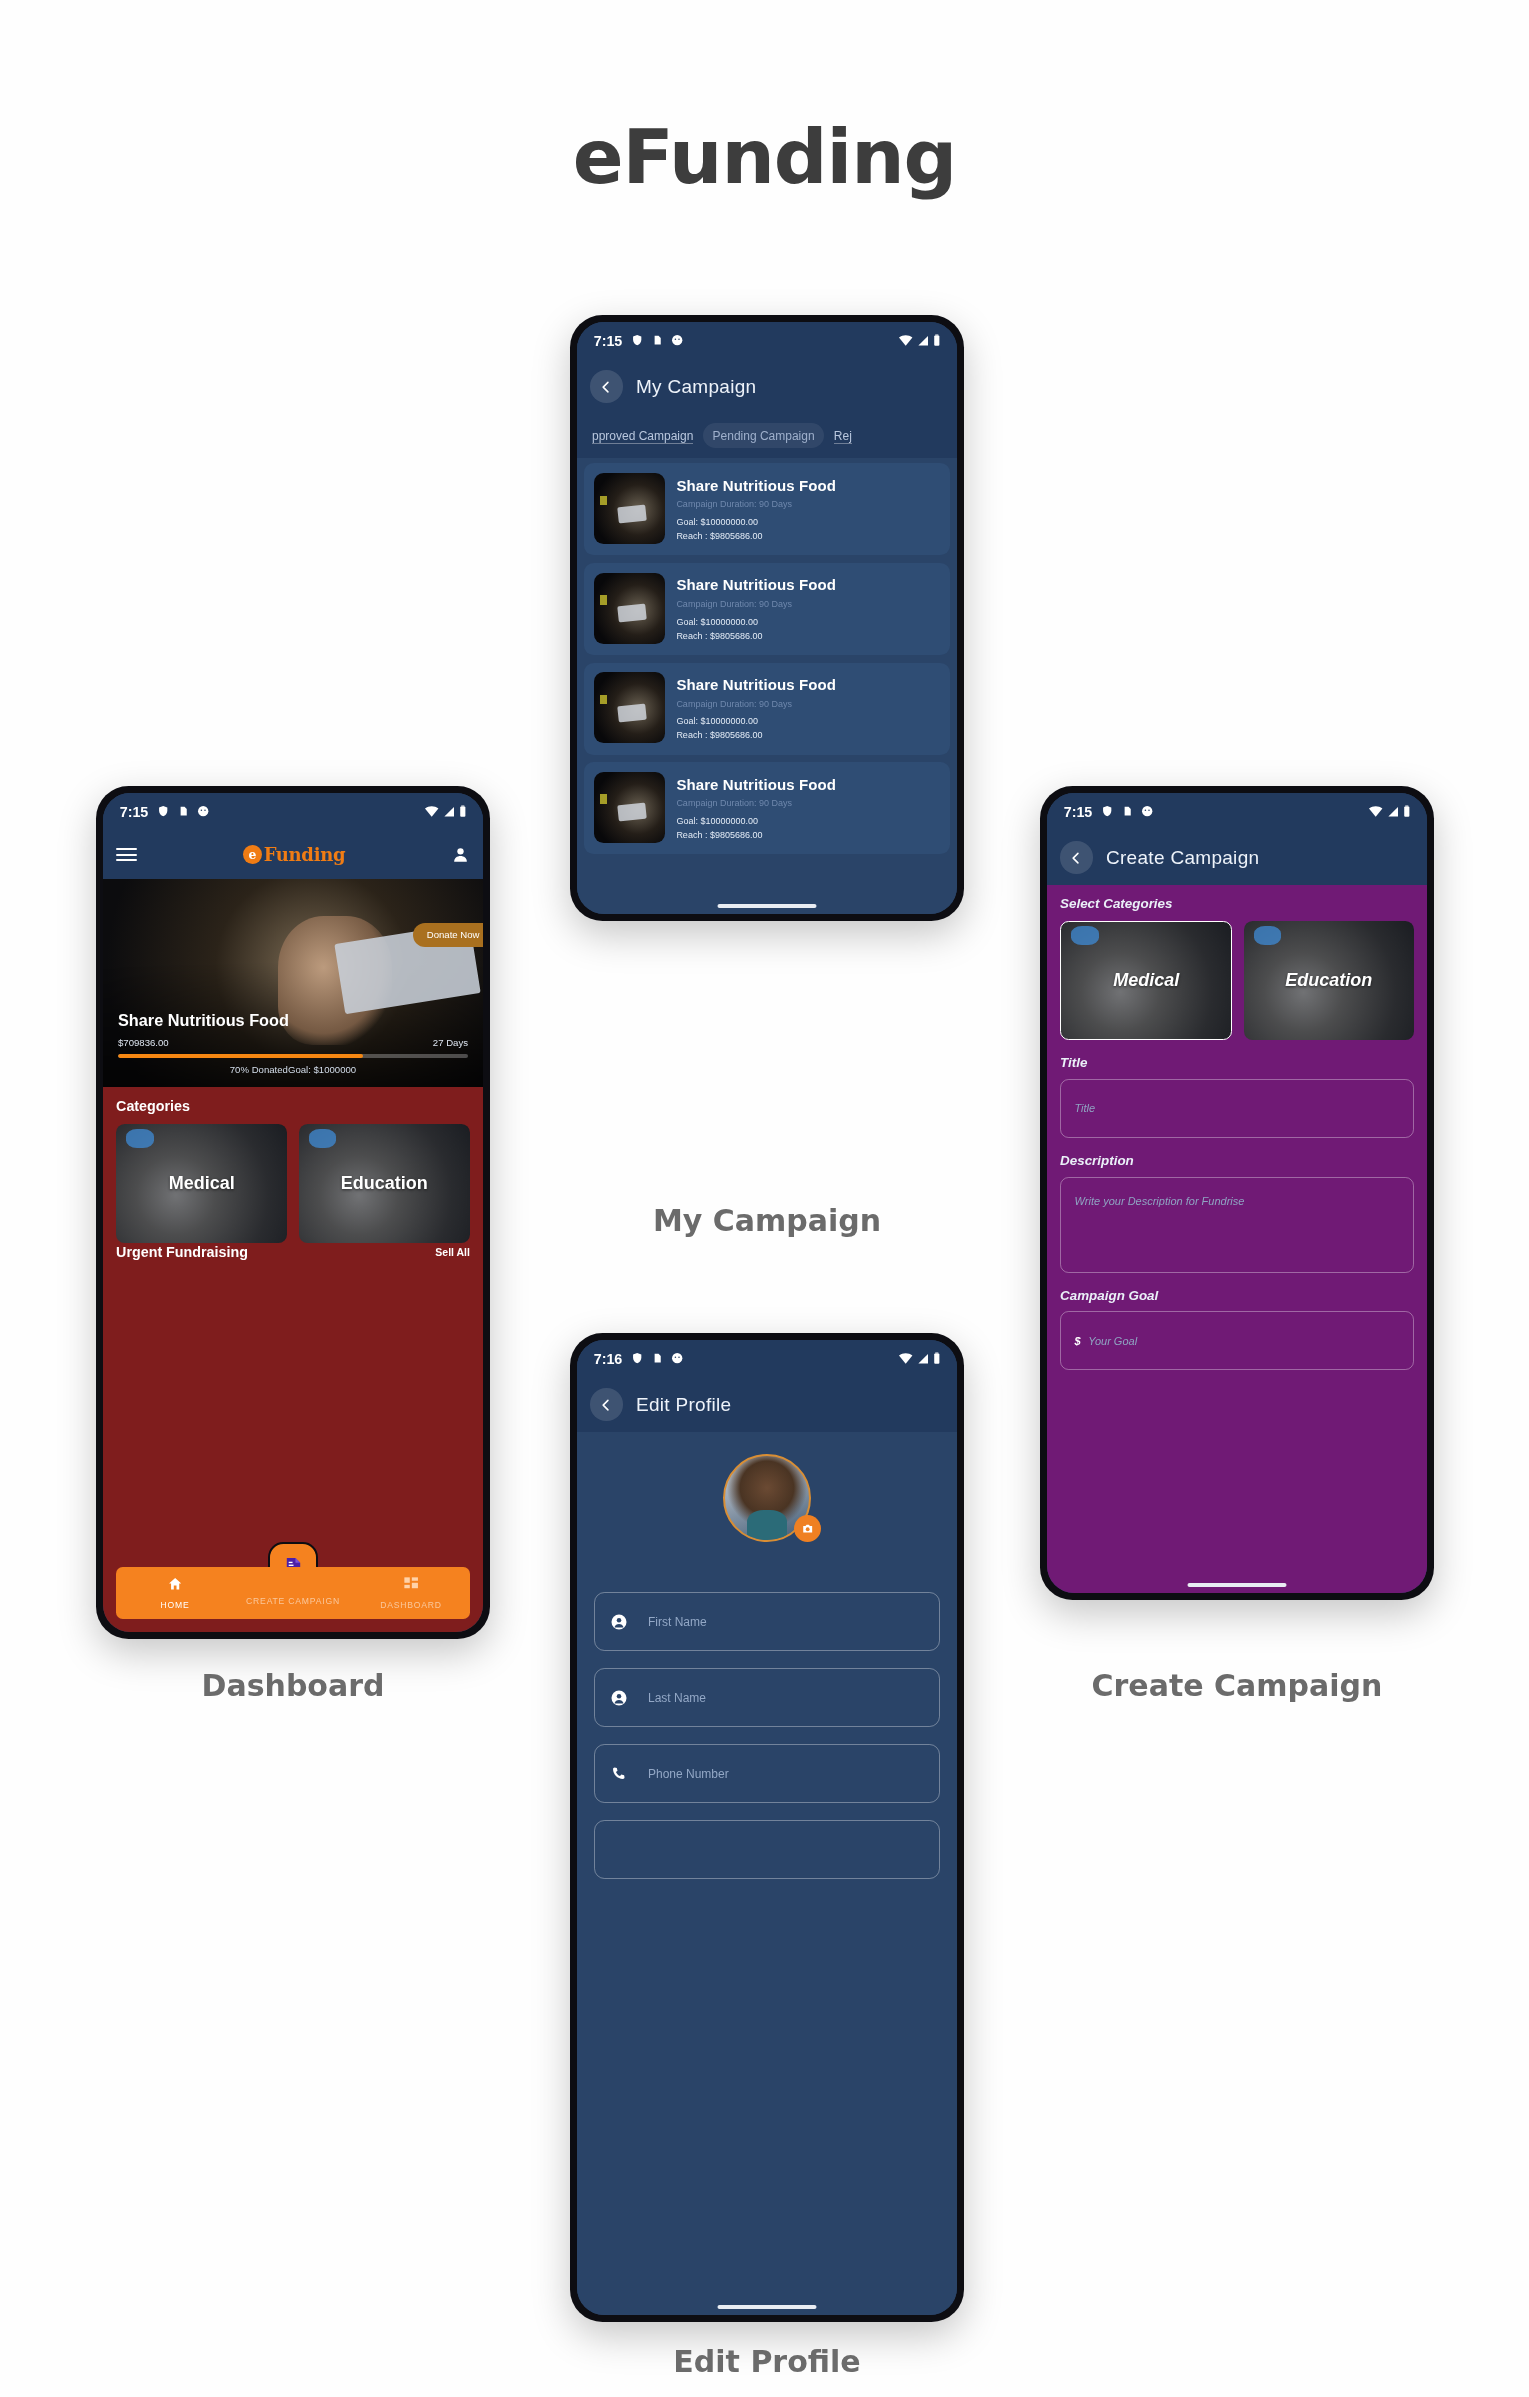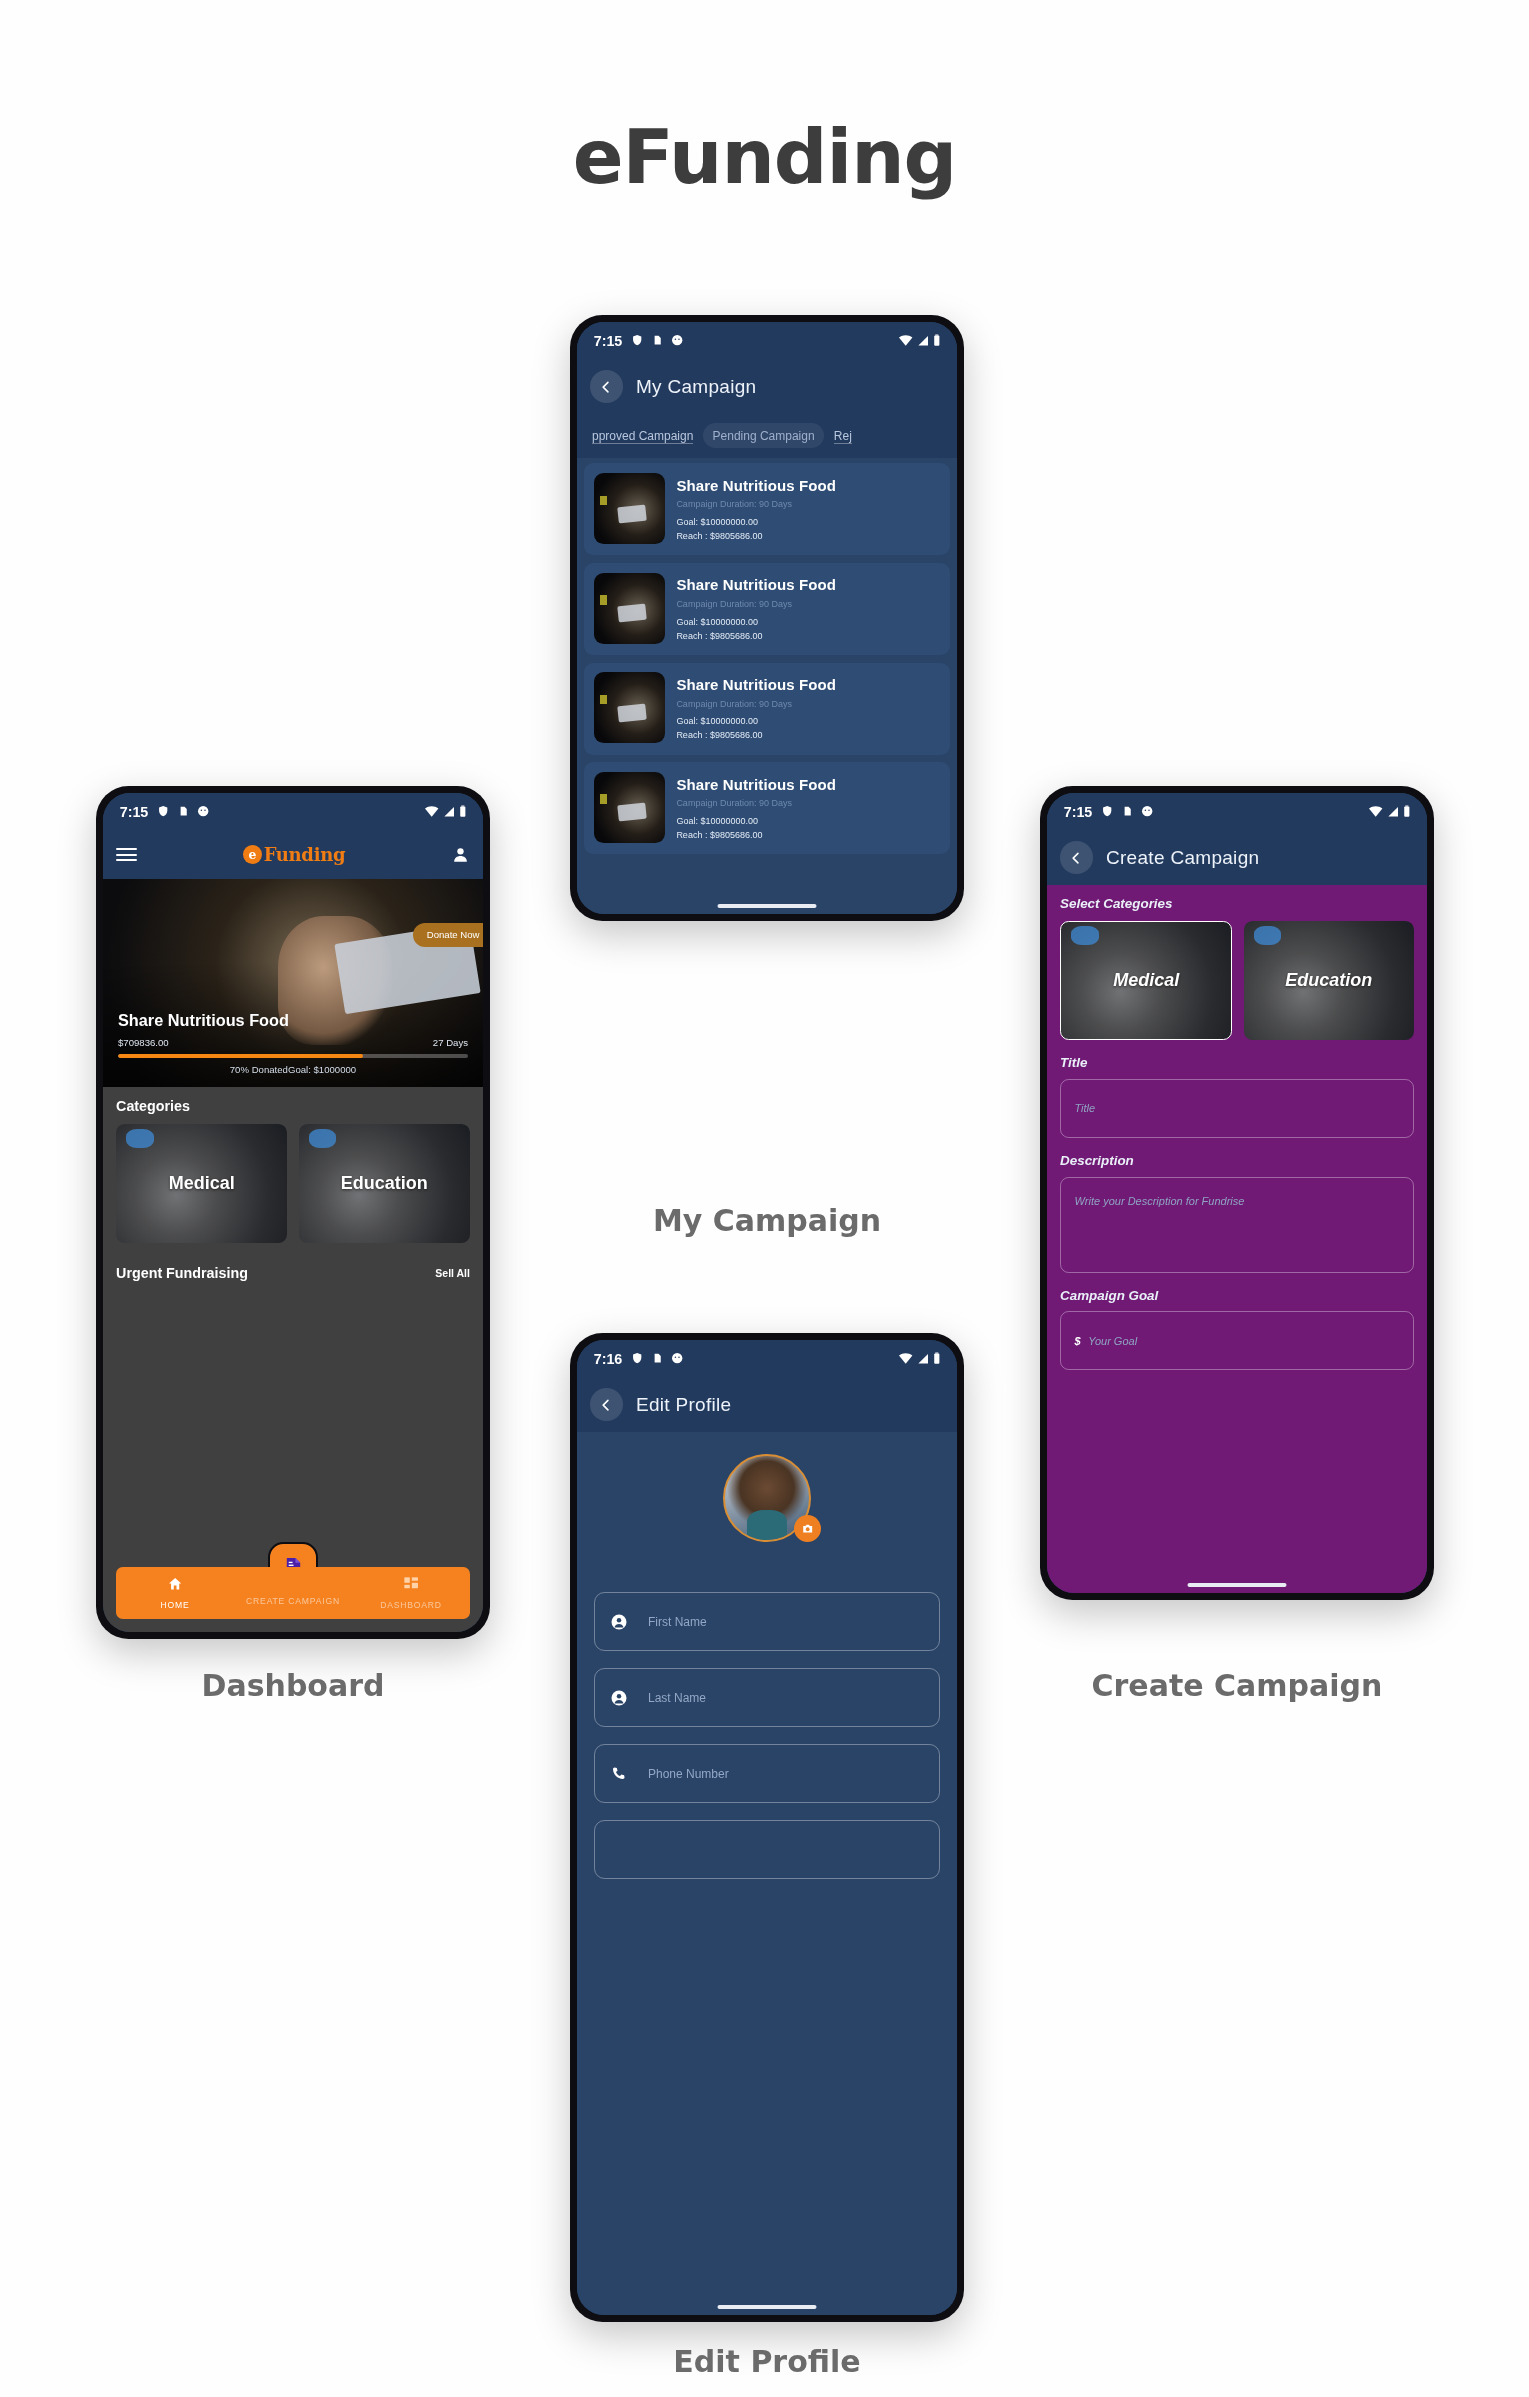--- a/index.html
+++ b/index.html
@@ -165,40 +165,40 @@
     border-radius:15.3px 0 0 15.3px;
     white-space:nowrap;
   }
   .hero-bottom { position:absolute; left:0; right:0; bottom:11.5px; padding: 0 15.3px; }
   .hero-title { color:#fff; font-size:16.3px; font-weight:700; }
   .hero-row { display:flex; justify-content:space-between; color:#dde5f0; font-size:9.6px; margin-top:6.7px; }
   .progress { height:3.8px; background: rgba(255,255,255,.28); border-radius:2.9px; margin-top:5.7px; overflow:hidden; }
   .progress-fill { height:100%; width:70%; background:#f68712; border-radius:2.9px; }
   .hero-row2 { display:flex; justify-content:center; color:#d4deeb; font-size:9.6px; margin-top:6.7px; }
 
-  .dash-body { flex:1; background:#404040; padding: 11.5px 13.4px 0; position:relative; overflow:hidden; }
+  .dash-body { flex:1; background:#7f1d1d; padding: 11.5px 13.4px 0; position:relative; overflow:hidden; }
   .sec-title { color:#fff; font-size:14.3px; font-weight:700; }
   .cat-grid { display:flex; gap:11.5px; margin-top:9.6px; }
   .cat-card {
     flex:1; height:119px; border-radius:8.6px; overflow:hidden; position:relative;
     background:
       linear-gradient(rgba(10,16,28,.5), rgba(10,16,28,.5)),
       radial-gradient(circle at 35% 60%, #d8d4cd 0%, #8f8a80 30%, #4a4742 70%, #2b2a28 100%);
   }
   .cat-card::after {
     content:""; position:absolute; left:6%; top:4%; width:16%; height:16%;
     background:#3f8bd6; border-radius:40%; opacity:.75;
   }
   .cat-card.selected { border:1.9px solid #ffffff; }
   .cat-label {
     position:absolute; left:0; right:0; top:50%; transform:translateY(-50%);
     text-align:center; color:#fff; font-size:18px; font-weight:700;
     text-shadow: 0 1px 2.9px rgba(0,0,0,.6);
   }
-  .urgent-row { display:flex; justify-content:space-between; align-items:center; margin-top:22px;gap:16px; }
+  .urgent-row { display:flex; justify-content:space-between; align-items:center; margin-top:1px;gap:16px; }
   .sell-all { color:#fff; font-size:10.5px; font-weight:700; }
 
   .bottomnav {
     position:absolute; left:13.4px; right:13.4px; bottom:13.4px; height:52px;
     background:#f5821f; border-radius:6.7px;
     display:flex; align-items:center;
   }
   .nav-item { flex:1; text-align:center; color:#fff; }
   .nav-item .nav-label { font-size:8.6px; letter-spacing:0.8px; margin-top:2.9px; display:block; }
   .nav-item.dim { color: rgba(255,255,255,.55); }

